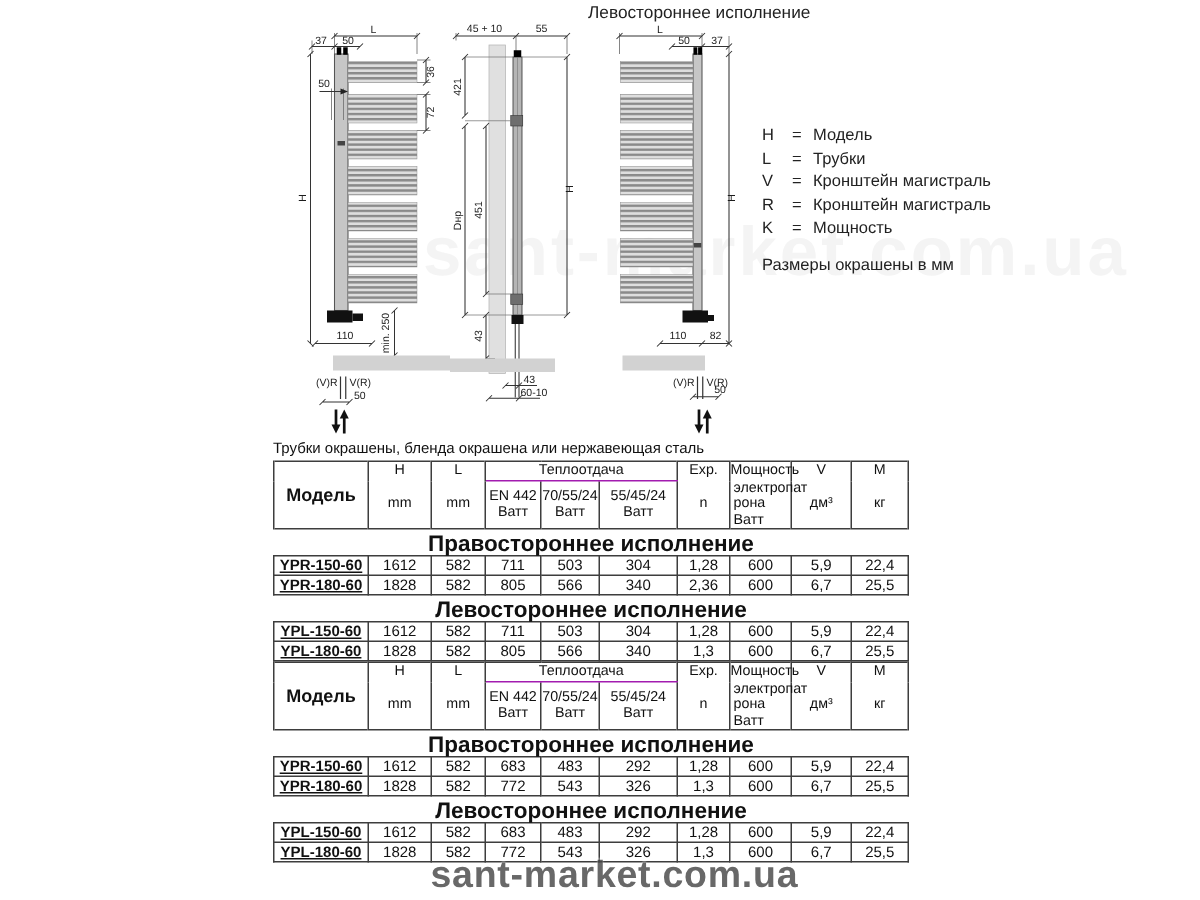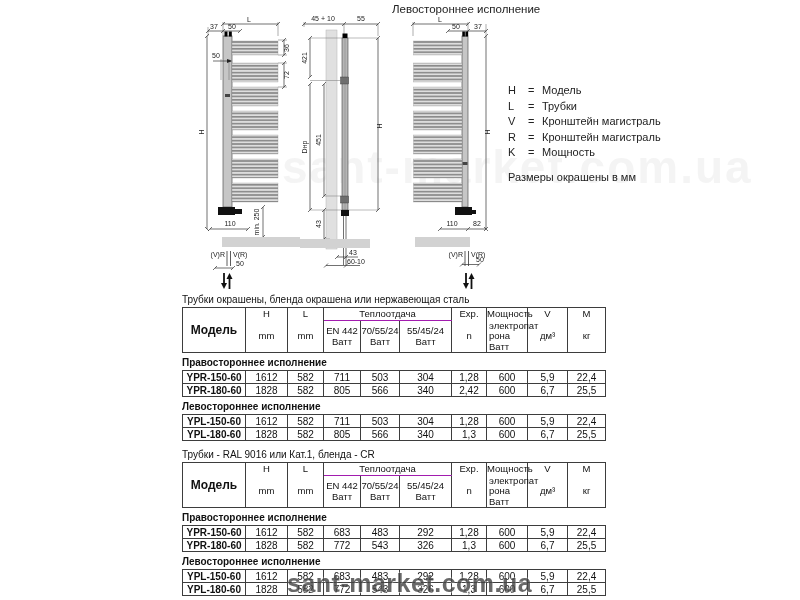--- a/index.html
+++ b/index.html
@@ -18,23 +18,23 @@
   .tbl-title.second{margin-top:8px;}
   table{border-collapse:collapse;table-layout:fixed;width:423px;}
   .hdr{border:1px solid #3d3d3d;}
   .hdr td{border-left:1px solid #3d3d3d;border-right:1px solid #3d3d3d;
           font-size:9.5px;text-align:center;padding:0;line-height:10.5px;}
   .hdr .r1 td{height:12px;vertical-align:middle;}
   .hdr .r2 td{height:29px;vertical-align:middle;}
   .hdr td.heat{border-bottom:1px solid #a21caf;}
   .hdr td.model{font-weight:bold;font-size:12px;}
   .hdr td.pw{text-align:left;padding-left:2px;}
-  .sec{font-weight:bold;font-size:10px;line-height:11px;margin:4px 0 2px 0;color:#111;}
+  .sec{font-weight:bold;font-size:15px;line-height:11px;margin:4px 0 2px 0;color:#111;text-align:center;}
   .dt td{border:1px solid #3d3d3d;height:12px;font-size:10px;text-align:center;padding:0;}
-  .dt td.model{font-weight:bold;}
+  .dt td.model{font-weight:bold;text-decoration:underline;}
   .wm-bottom{position:absolute;left:287px;top:569px;font-size:25px;font-weight:bold;
              color:#474747;opacity:.82;letter-spacing:.5px;
              text-shadow:0 1px 1px rgba(255,255,255,.7), 0 -1px 1px rgba(255,255,255,.4);}
   .wm-center{position:absolute;left:282px;top:140px;font-size:46px;font-weight:bold;
              color:#8a8a8a;opacity:.09;letter-spacing:2px;}
 </style>
 </head>
 <body>
 
 <div class="sheet">
@@ -307,21 +307,21 @@
             <td>5,9</td>
             <td>22,4</td>
       </tr>
       <tr>
         <td class="model">YPR-180-60</td>
             <td>1828</td>
             <td>582</td>
             <td>805</td>
             <td>566</td>
             <td>340</td>
-            <td>2,42</td>
+            <td>2,36</td>
             <td>600</td>
             <td>6,7</td>
             <td>25,5</td>
       </tr>
     </tbody>
       </table>
 
     <div class="sec">Левостороннее исполнение</div>
     <table class="dt">
       <colgroup>
@@ -357,21 +357,20 @@
             <td>566</td>
             <td>340</td>
             <td>1,3</td>
             <td>600</td>
             <td>6,7</td>
             <td>25,5</td>
       </tr>
     </tbody>
       </table>
 
-    <div class="tbl-title second">Трубки - RAL 9016 или Кат.1, бленда - CR</div>
     <table class="hdr">
       <colgroup>
           <col style="width:63px">
           <col style="width:42px">
           <col style="width:36px">
           <col style="width:37px">
           <col style="width:39px">
           <col style="width:52px">
           <col style="width:35px">
           <col style="width:41px">

